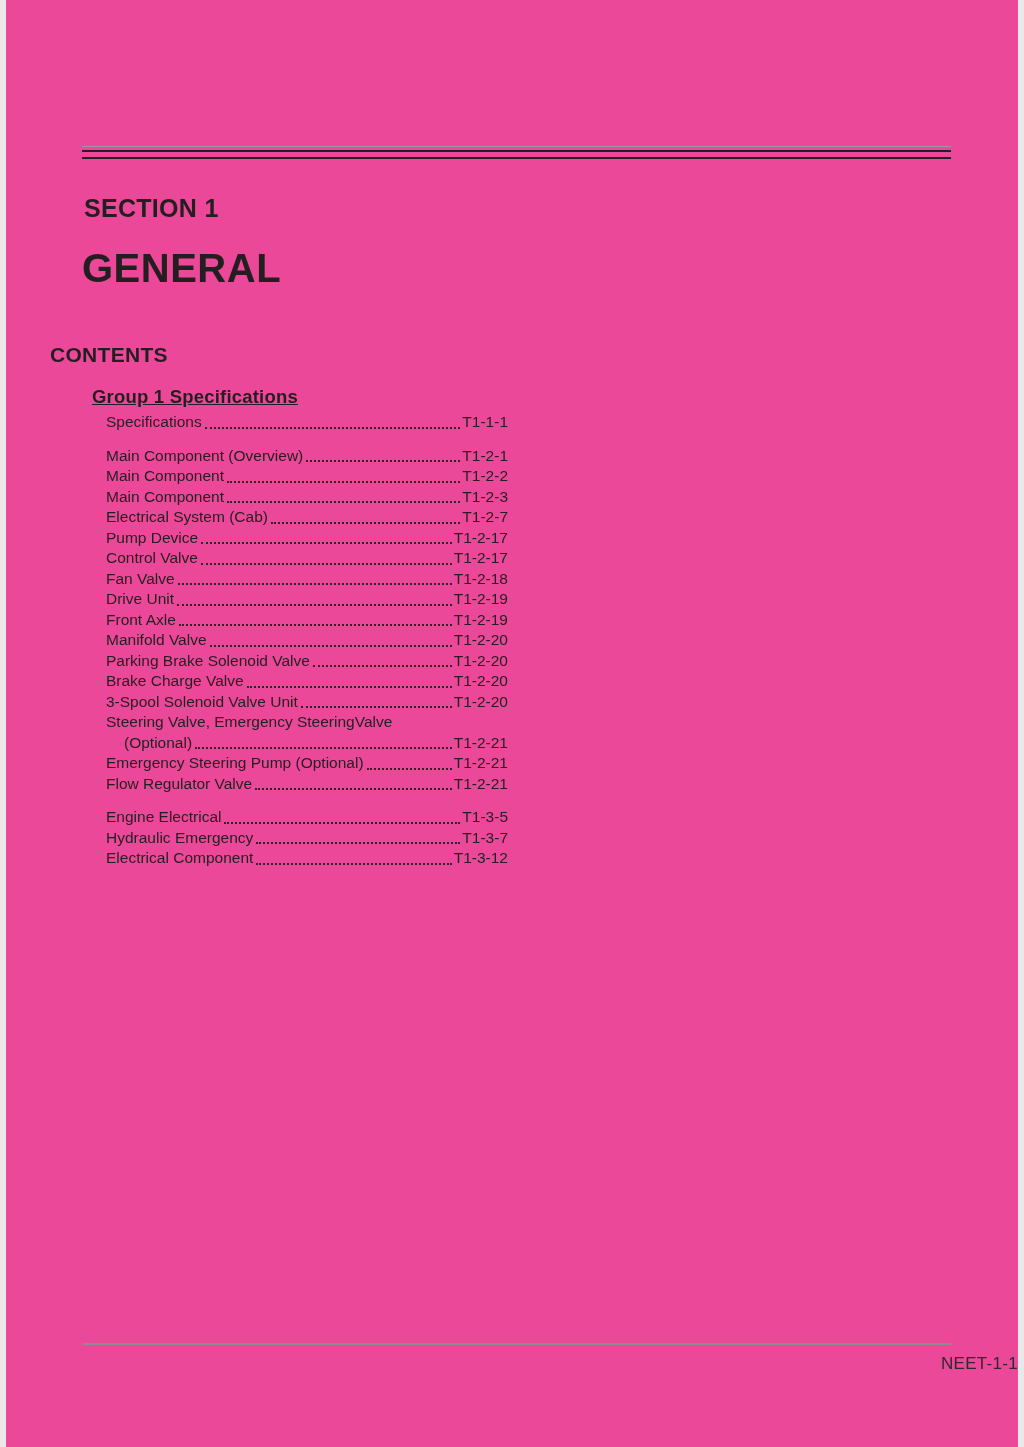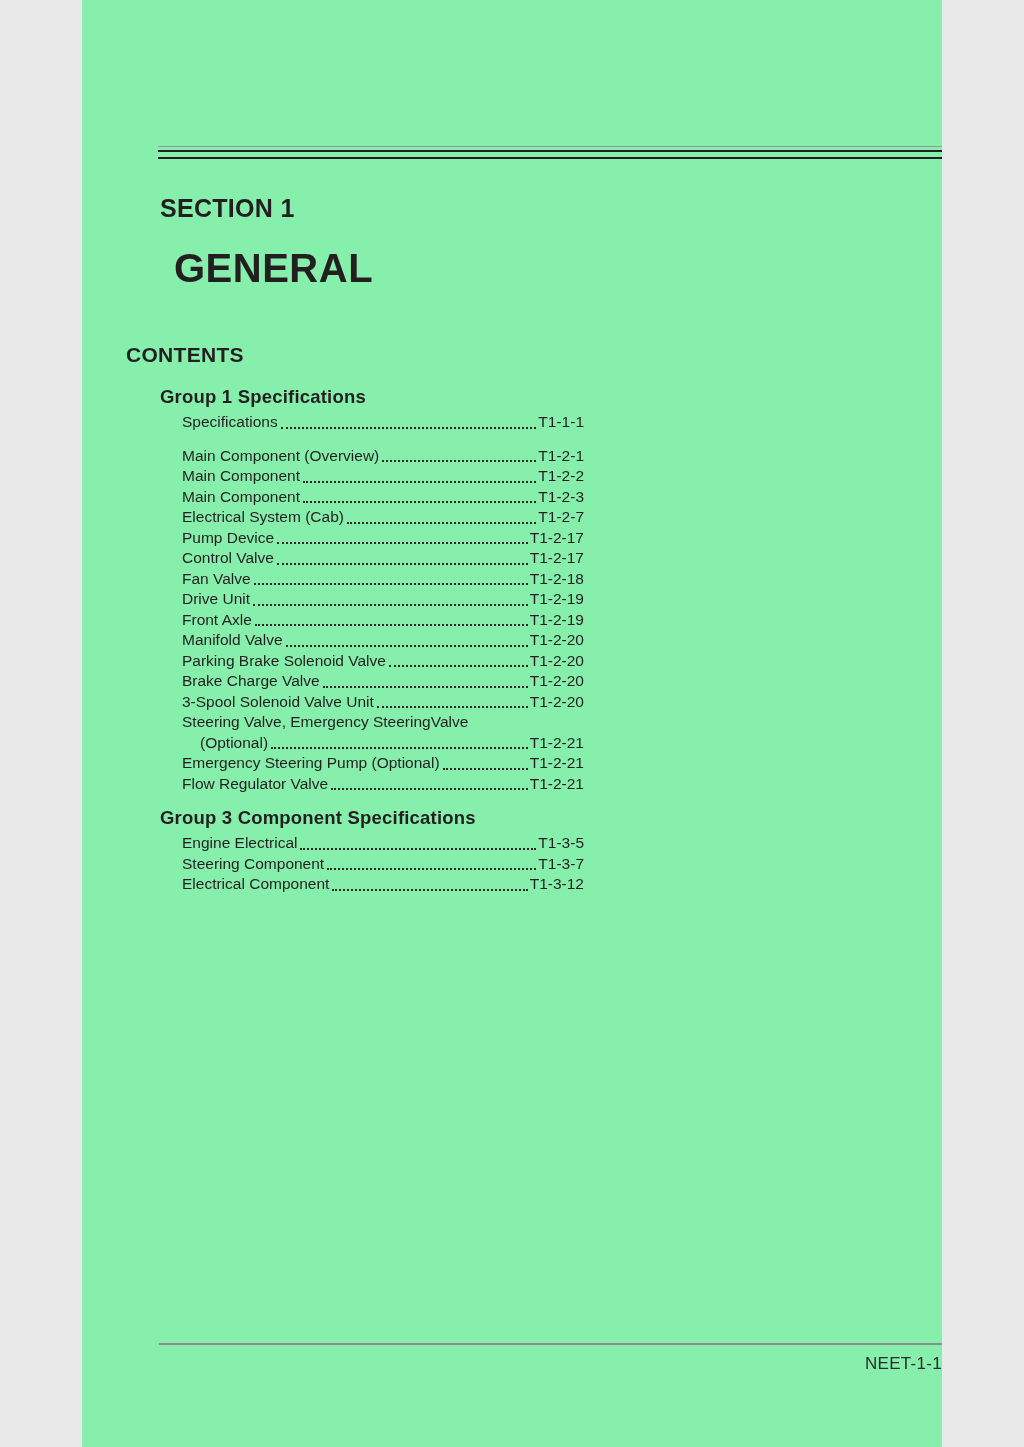--- a/index.html
+++ b/index.html
@@ -1,33 +1,33 @@
 <!DOCTYPE html>
 <html><head>
 <meta charset="utf-8">
 <style>
   html,body{margin:0;padding:0;background:#e9e9e9;}
   .page{
-    position:relative;width:860px;height:1447px;margin:0 auto;
-    background:#86efac;color:#231f20;
+    position:relative;width:1012px;height:1447px;margin:0 auto;
+    background:#ec4899;color:#231f20;
     font-family:"Liberation Sans","DejaVu Sans",sans-serif;
     overflow:hidden;
   }
   
   .rule-top{position:absolute;left:76px;top:146px;width:869px;}
   .rule-thin{height:1px;background:#9a9a9a;}
   .rule-thick{margin-top:3px;height:5px;border-top:2px solid #242021;border-bottom:2px solid #242021;}
   
   .section-label{position:absolute;left:78px;top:194px;font-size:25px;font-weight:700;letter-spacing:0.3px;}
-  .page-title{position:absolute;left:76px;top:246px;font-size:40px;font-weight:700;letter-spacing:0.5px;margin-left:16px;}
+  .page-title{position:absolute;left:76px;top:246px;font-size:40px;font-weight:700;letter-spacing:0.5px;}
   .contents-heading{position:absolute;left:0;top:343px;width:100%;text-align:left;font-size:21px;font-weight:700;letter-spacing:0.3px;padding-left:44px;}
   
   .toc{position:absolute;left:78px;top:386px;width:424px;}
   .toc-group{margin:0 0 13px 0;}
-  .group-heading{margin:0 0 4px 0;font-size:18.5px;font-weight:700;line-height:22px;letter-spacing:0.2px;}
+  .group-heading{margin:0 0 4px 8px;font-size:18.5px;font-weight:700;line-height:22px;letter-spacing:0.2px;text-decoration:underline;}
   .toc-entry{display:flex;align-items:flex-end;padding-left:22px;font-size:15.5px;line-height:20.5px;}
   .toc-entry.wrap2{padding-left:40px;justify-content:center;}
   .entry-label{white-space:nowrap;}
   .leader{flex:1 1 auto;min-width:8px;border-bottom:2px dotted #2a2627;margin:0 2px 4px 3px;}
   .entry-page{white-space:nowrap;}
   
   .rule-bottom{position:absolute;left:77px;top:1343px;width:868px;height:2px;background:#8d8d8d;}
   .footer-text{position:absolute;left:0;top:1354px;width:100%;text-align:right;font-size:17px;color:#2b2b2b;letter-spacing:0.3px;}
 </style>
 </head>
@@ -159,31 +159,30 @@
 
   <div class="toc-entry">
     <span class="entry-label">Flow Regulator Valve</span>
     <span class="leader"></span>
     <span class="entry-page">T1-2-21</span>
   </div>
 </div>
   </section>
 
   <section class="toc-group">
-    <h3 class="group-heading">Group 3 Component Specifications</h3>
     <div class="entries">
 
   <div class="toc-entry">
     <span class="entry-label">Engine Electrical</span>
     <span class="leader"></span>
     <span class="entry-page">T1-3-5</span>
   </div>
 
   <div class="toc-entry">
-    <span class="entry-label">Steering Component</span>
+    <span class="entry-label">Hydraulic Emergency</span>
     <span class="leader"></span>
     <span class="entry-page">T1-3-7</span>
   </div>
 
   <div class="toc-entry">
     <span class="entry-label">Electrical Component</span>
     <span class="leader"></span>
     <span class="entry-page">T1-3-12</span>
   </div>
 </div>

